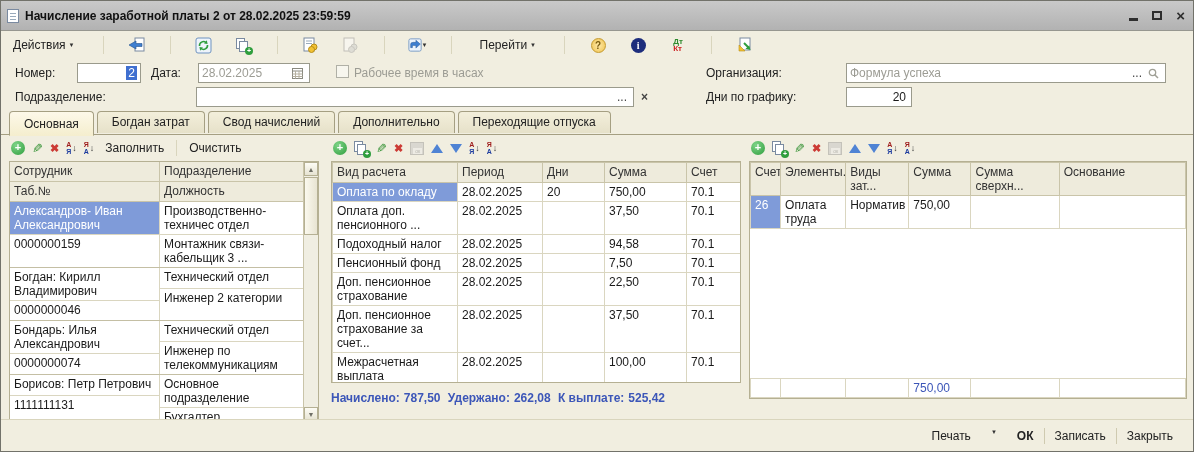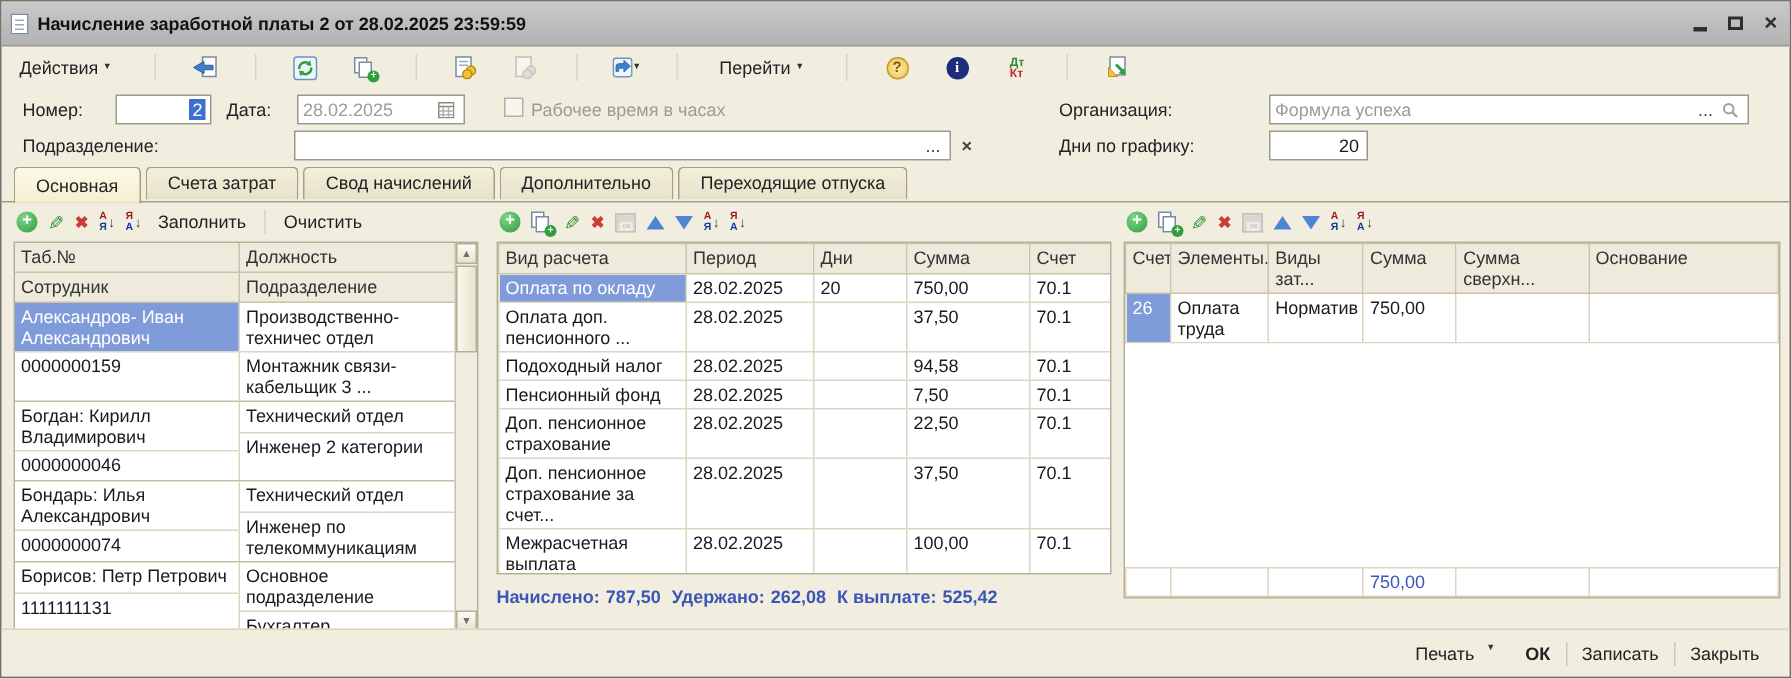--- a/index.html
+++ b/index.html
@@ -103,21 +103,21 @@
   .summary { margin-top:8px; color:#3c56b8; font-weight:bold; white-space:nowrap; }
   .summary span { margin-right:4px; }
 
   
   .acc-box { display:flex; flex-direction:column; height:238px; }
   .acc-spacer { flex:1; background:#fff; }
   .tot-blue { color:#3c56b8; font-weight:bold; }
 
   
   .bottombar { position:absolute; left:0; right:0; bottom:0; height:32px; border-top:1px solid #d9d5bd; display:flex; align-items:center; justify-content:flex-end; padding:0 10px; background:#f1eee0; }
-  .bbtn { display:flex; gap:8px; padding:3px 10px; color:#222; white-space:nowrap; }
+  .bbtn { display:flex; gap:20px; padding:3px 10px; color:#222; white-space:nowrap; }
   .bsep { width:1px; height:16px; background:#cfcab0; }
   .bold { font-weight:bold; }
 </style>
 </head>
 <body>
 
 <div class="window">
 
   <div class="titlebar">
     <div class="doc-ico"></div>
@@ -255,21 +255,21 @@
       </span>
     </div>
     <div class="lbl" style="left:705px; top:31px;">Дни по графику:</div>
     <div class="fld" style="left:845px; top:28px; width:66px;">
       <span class="num-right">20</span>
     </div>
   </div>
 
   <div class="tabstrip">
     <div class="tab active">Основная</div>
-    <div class="tab">Счета затрат</div>
+    <div class="tab">Богдан затрат</div>
     <div class="tab">Свод начислений</div>
     <div class="tab">Дополнительно</div>
     <div class="tab">Переходящие отпуска</div>
   </div>
 
   <div class="content">
 
     <div class="panel" style="left:8px; width:310px;">
       <div class="panel-toolbar">
         <span class="ic-add"><span>+</span></span>
@@ -288,26 +288,26 @@
               <span class="l-blue">А</span>
             </span>
           <span class="arr">↓</span>
         </span>
         <span class="ptxt">Заполнить</span>
         <span class="psep"></span>
         <span class="ptxt">Очистить</span>
       </div>
       <div class="emp-wrap">
         <div class="emp-head">
+          <div class="hc hc1">Сотрудник</div>
+          <div class="hc hc2">Подразделение</div>
+        </div>
+        <div class="emp-head">
           <div class="hc hc1">Таб.№</div>
           <div class="hc hc2">Должность</div>
-        </div>
-        <div class="emp-head">
-          <div class="hc hc1">Сотрудник</div>
-          <div class="hc hc2">Подразделение</div>
         </div>
 
         <div class="emp-group">
           <div class="emp-col emp-col1">
             <div class="c sel">Александров- Иван Александрович</div>
             <div class="c">0000000159</div>
           </div>
           <div class="emp-col emp-col2">
             <div class="c">Производственно-техничес отдел</div>
             <div class="c">Монтажник связи-кабельщик 3 ...</div>

